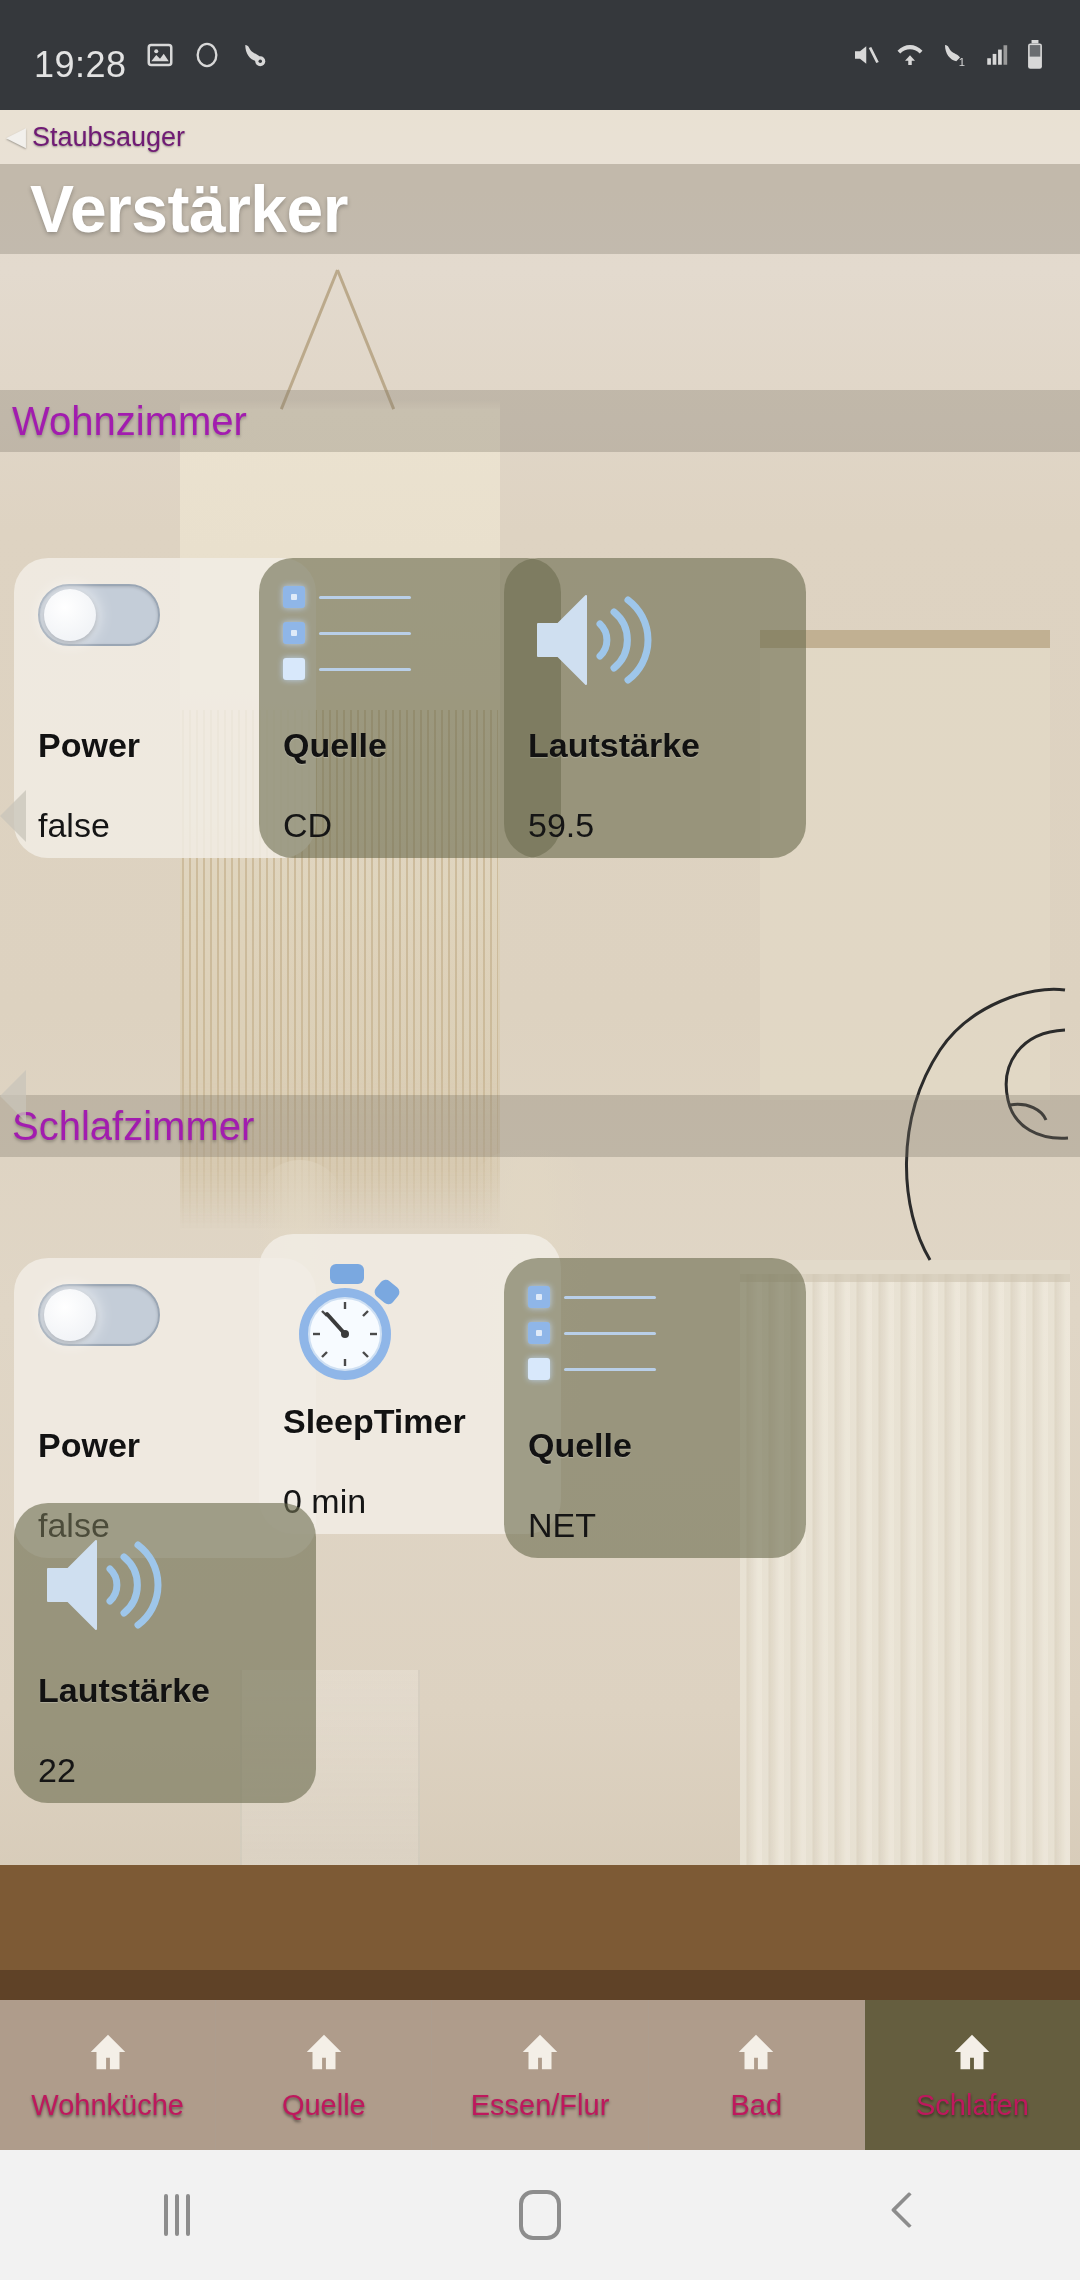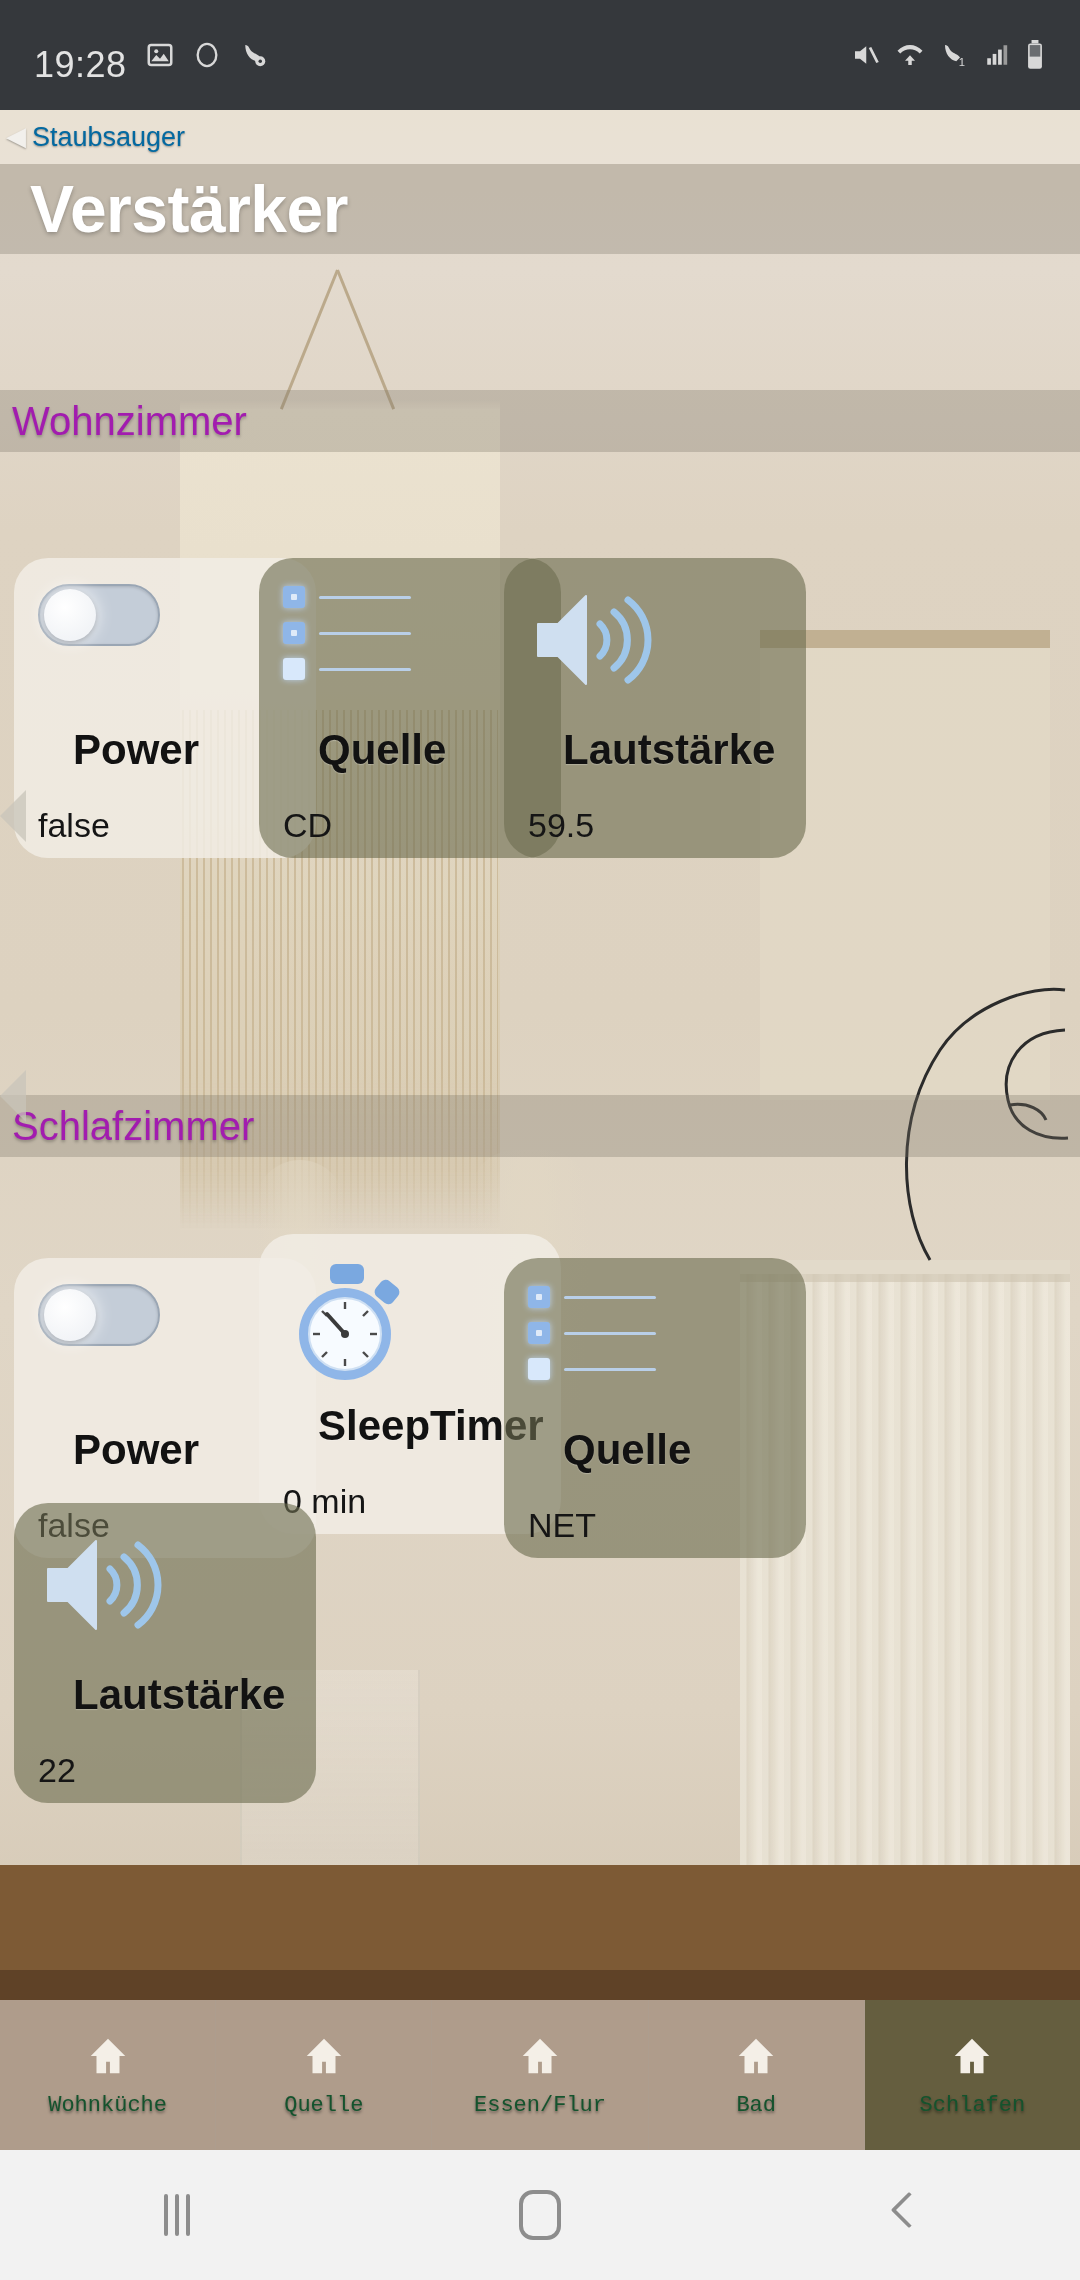--- a/index.html
+++ b/index.html
@@ -101,21 +101,21 @@
   
   #app { position:absolute; top:110px; left:0; width:1080px; height:2040px; z-index:10; }
 
   
   #backbar {
     position:absolute; top:0; left:0; width:1080px; height:54px;
     display:flex; align-items:center; gap:6px; padding-left:6px;
     background:rgba(250,246,238,.30);
   }
   #backbar .caret { color:#f2f0ec; font-size:26px; line-height:1; margin-top:-2px; text-shadow:0 1px 2px rgba(0,0,0,.35); }
-  #backbar .lbl { color:#0369a1; font-size:27px; text-shadow:0 1px 2px rgba(0,0,0,.35); }
+  #backbar .lbl { color:#701a75; font-size:27px; text-shadow:0 1px 2px rgba(0,0,0,.35); }
 
   
   #titlebar {
     position:absolute; top:54px; left:0; width:1080px; height:90px;
     display:flex; align-items:center; padding-left:30px;
     background:rgba(120,112,98,.30);
   }
   #titlebar .title {
     color:#ffffff; font-size:66px; font-weight:bold; letter-spacing:-0.5px;
     text-shadow:0 2px 4px rgba(0,0,0,.25);
@@ -146,23 +146,22 @@
     border-radius:34px;
     padding:26px 0 0 24px;
     overflow:hidden;
   }
   .card.light  { background:rgba(241,236,228,.86); }
   .card.olive  { background:rgba(109,110,80,.62); }
 
   .card .c-icon { height:110px; display:flex; align-items:flex-start; }
   .card .c-label {
     position:absolute; left:24px; top:168px;
-    font-size:42px; font-weight:bold; color:#121212;
+    font-size:34px; font-weight:bold; color:#121212;
     text-shadow:0 1px 1px rgba(255,255,255,.25);
-    margin-left:35px;
   }
   .card .c-value {
     position:absolute; left:24px; top:248px;
     font-size:34px; font-weight:400; color:#151515;
   }
 
   
   .toggle {
     width:122px; height:62px; border-radius:31px;
     background:#c4cdd8; border:2px solid #9aa6b4;
@@ -207,21 +206,21 @@
   }
   .tab {
     flex:1; position:relative;
     display:flex; flex-direction:column; align-items:center; justify-content:center; gap:14px;
     background:rgba(233,223,212,.58);
     border-right:1px solid rgba(170,160,148,.35);
   }
   .tab:last-child { border-right:none; }
   .tab.active { background:rgba(104,105,74,.72); }
   .tab .t-label {
-    font-size:22px; color:#14532d; text-shadow:0 2px 3px rgba(0,0,0,.45);font-family:Liberation Mono, monospace;
+    font-size:29px; color:#be185d; text-shadow:0 2px 3px rgba(0,0,0,.45);
   }
   .home-ico { width:46px; height:46px; position:relative; }
 
   
   #navbar {
     position:absolute; bottom:0; left:0; width:1080px; height:130px;
     background:#f2f2f2; display:flex; align-items:center; justify-content:space-around;
     z-index:70;
   }
   .nav-recents { display:flex; gap:7px; }

